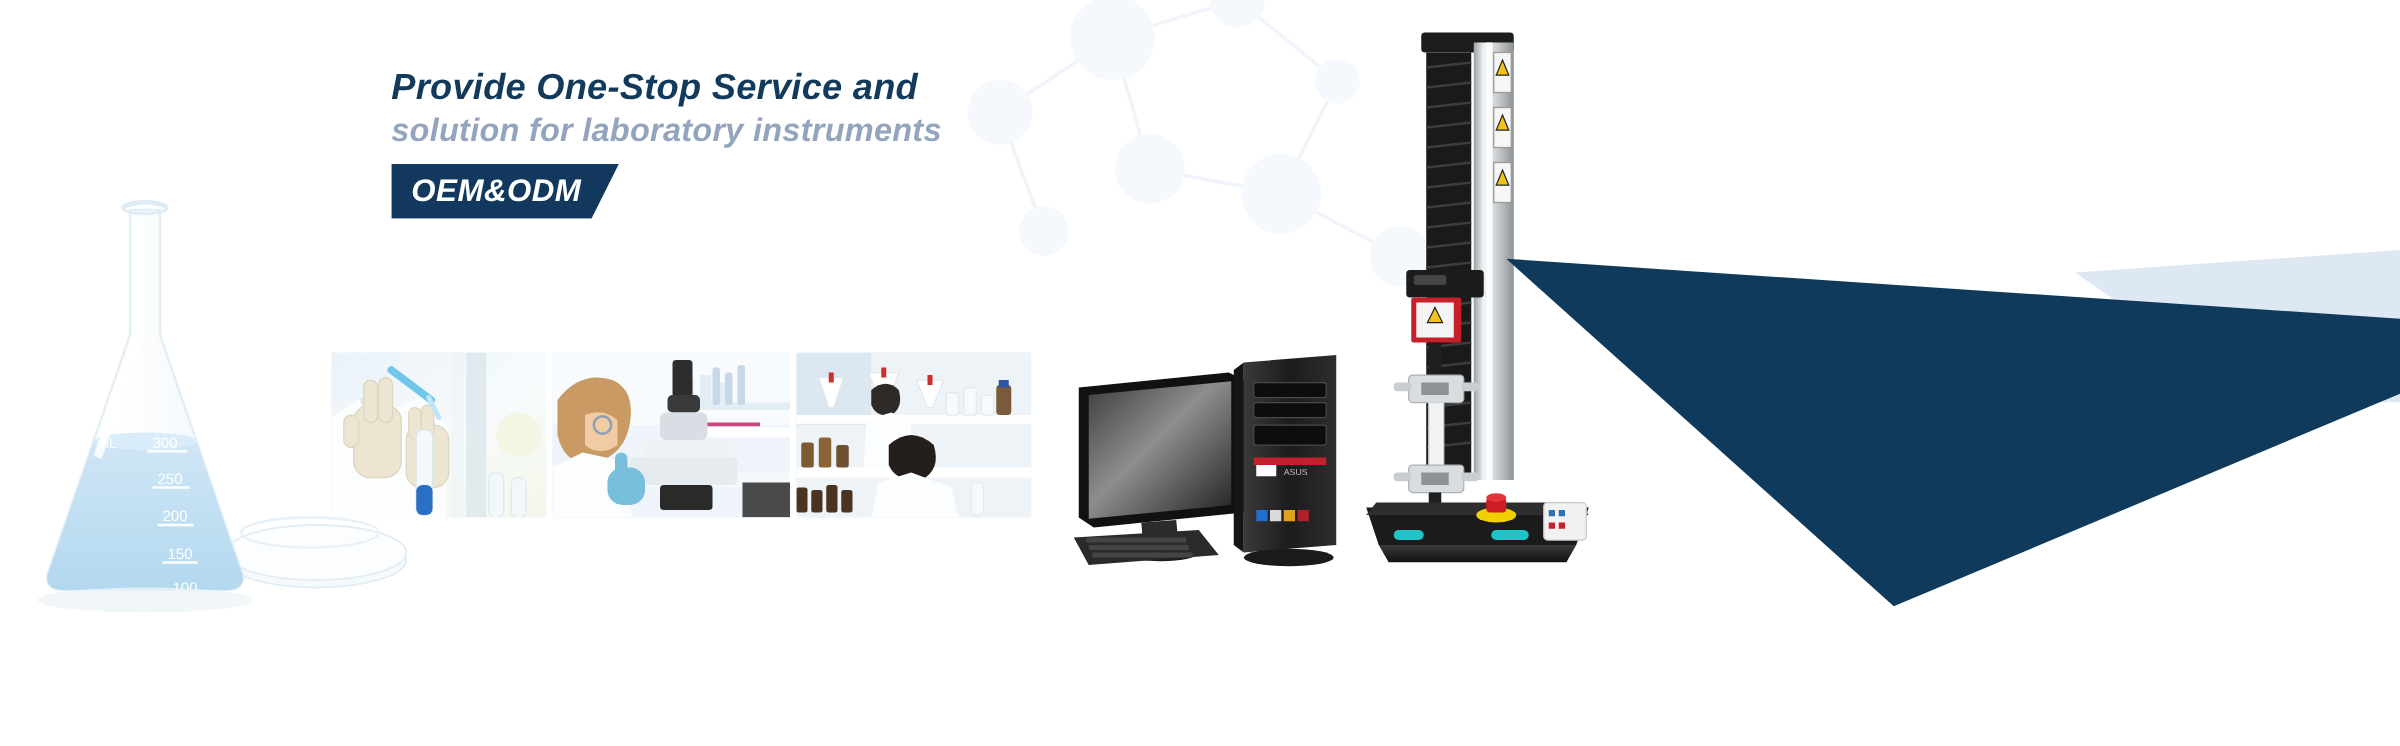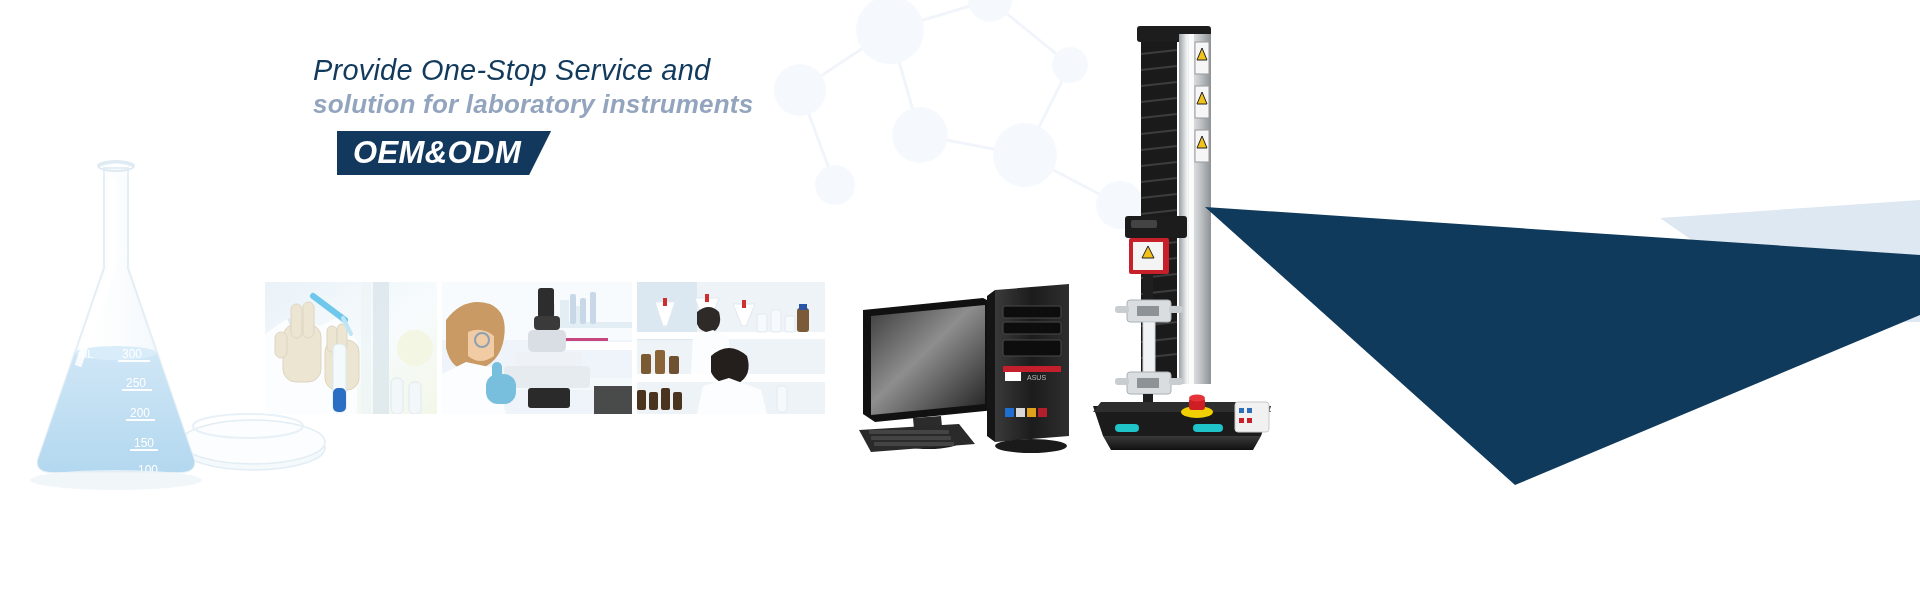--- a/index.html
+++ b/index.html
@@ -4,26 +4,26 @@
 <style>
   html,body{margin:0;padding:0;background:#fff;}
   body{width:1920px;height:597px;overflow:hidden;font-family:"Liberation Sans",sans-serif;}
   .stage{position:relative;width:1920px;height:597px;background:#ffffff;overflow:hidden;}
 
   
   .molecule{position:absolute;left:740px;top:-30px;width:420px;height:260px;opacity:.55;}
 
   
   .headline{position:absolute;left:313px;top:56px;width:760px;}
-  .hl1{font-size:29px;font-style:italic;font-weight:normal;color:#123a5c;letter-spacing:.2px;line-height:1;}
+  .hl1{font-size:29px;font-style:italic;font-weight:bold;color:#123a5c;letter-spacing:.2px;line-height:1;}
   .hl2{margin-top:6px;font-size:26px;font-style:italic;font-weight:bold;color:#93a5be;letter-spacing:.2px;line-height:1;}
   .oem-wrap{position:relative;margin-top:14px;display:inline-block;}
   .oem-tag{position:relative;display:inline-block;height:44px;line-height:44px;padding:0 30px 0 16px;
-           background:#12395d;color:#ffffff;font-size:31px;font-style:italic;font-weight:bold;letter-spacing:.4px;
-           clip-path:polygon(0 0, 100% 0, calc(100% - 22px) 100%, 0 100%);margin-left:24px;}
+           background:#12395d;color:#ffffff;font-size:25px;font-style:italic;font-weight:bold;letter-spacing:.4px;
+           clip-path:polygon(0 0, 100% 0, calc(100% - 22px) 100%, 0 100%);}
 
   
   .glass{position:absolute;left:0px;top:108px;width:400px;height:400px;}
 
   
   .photostrip{position:absolute;left:265px;top:282px;width:560px;height:132px;display:flex;gap:5px;}
   .photo{position:relative;height:132px;overflow:hidden;background:#eef3f8;}
   .p1{width:172px;}
   .p2{width:190px;}
   .p3{width:188px;}

